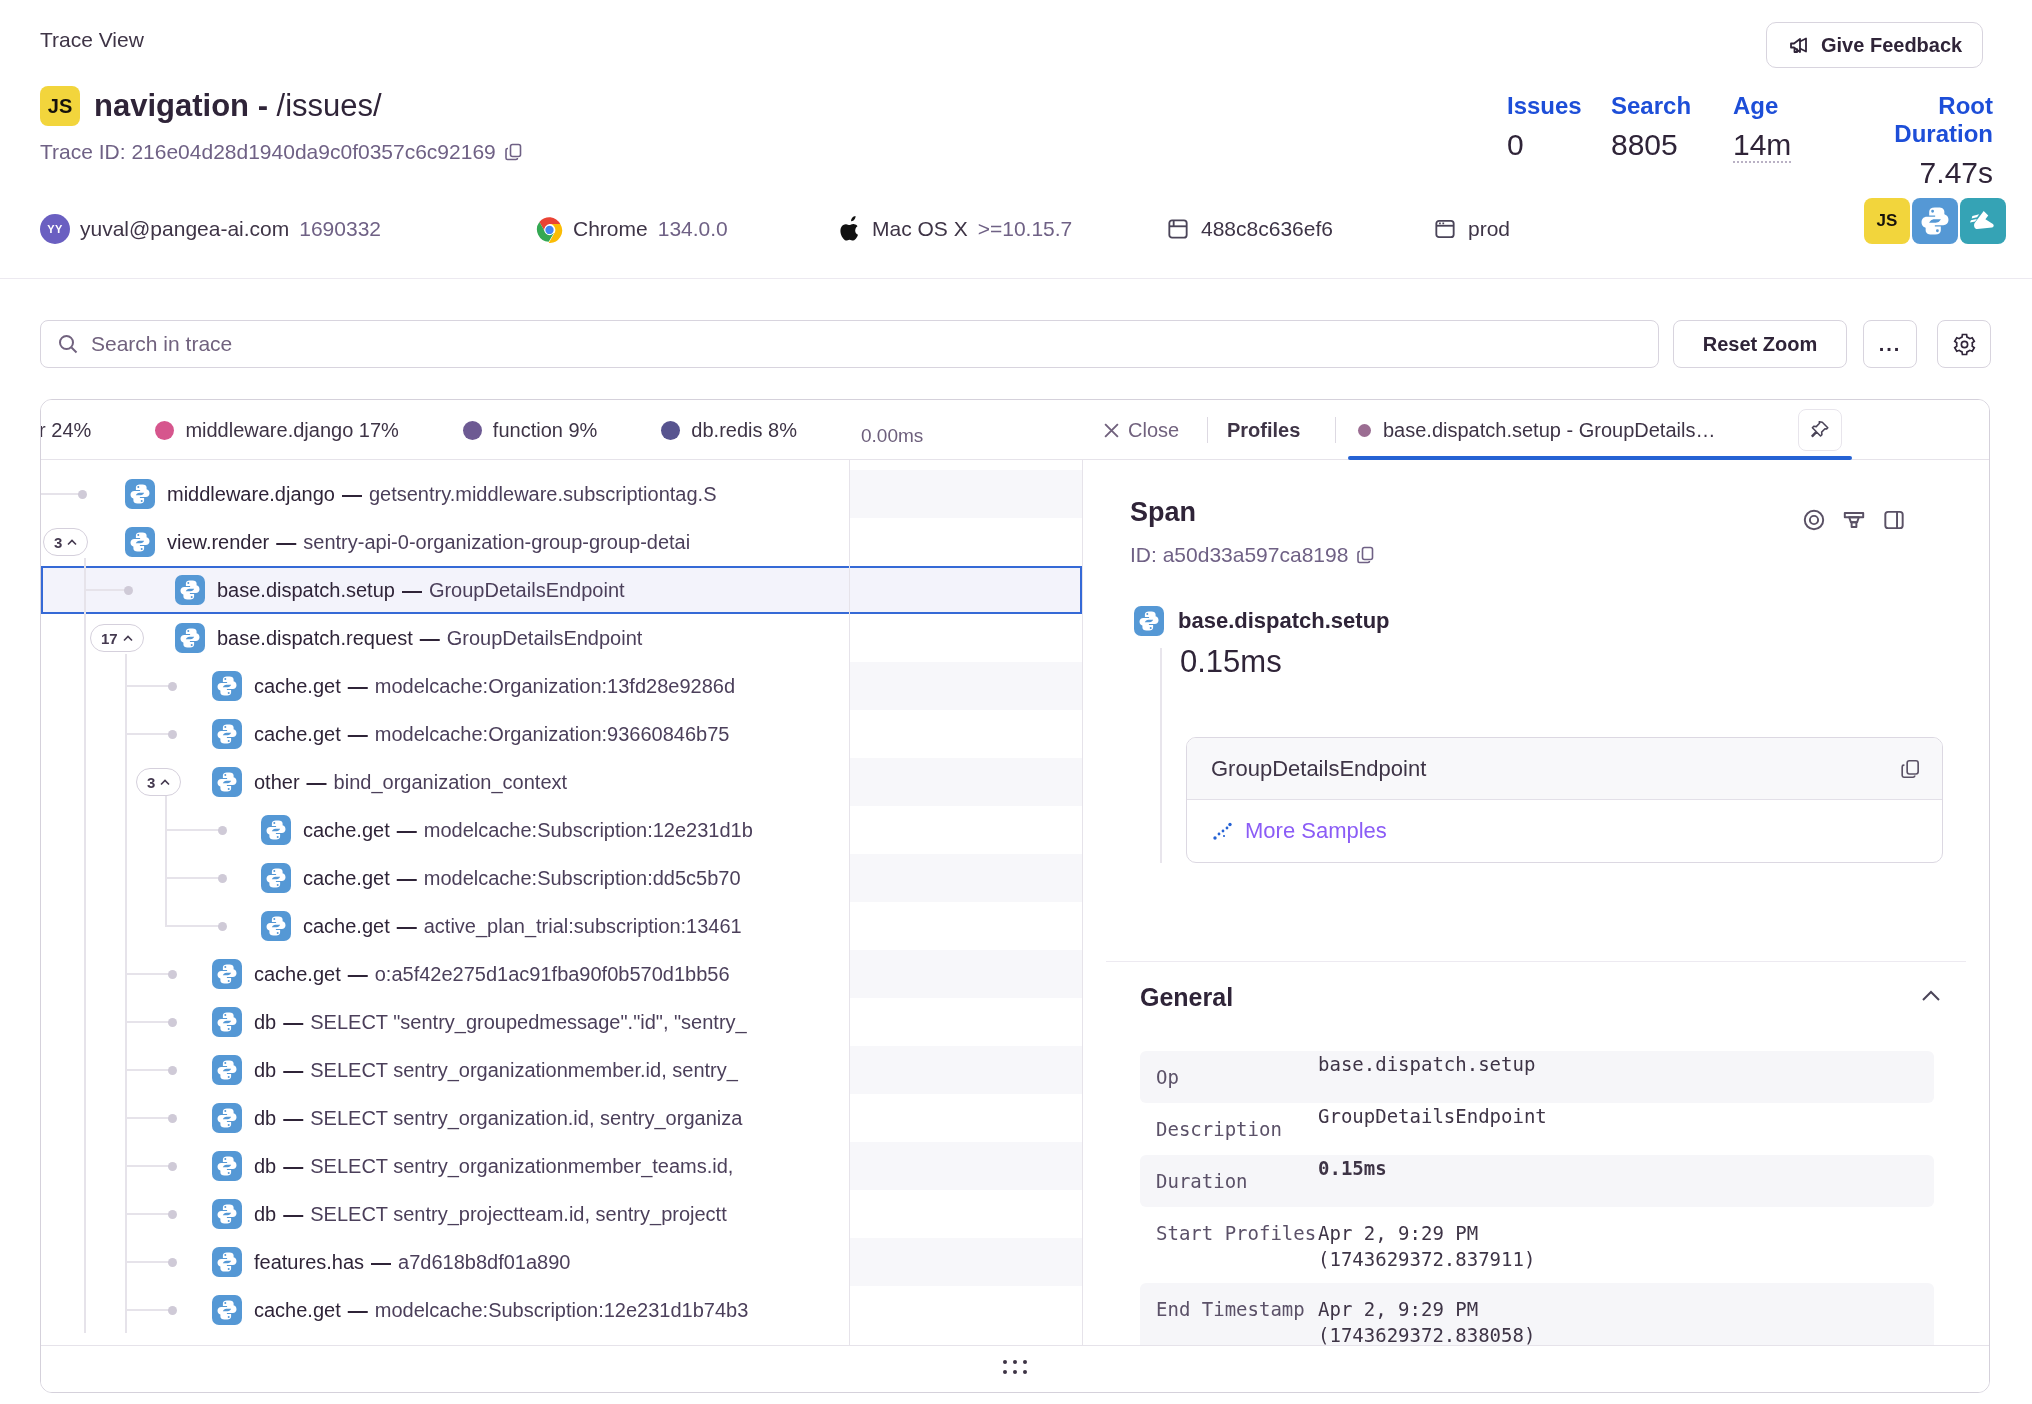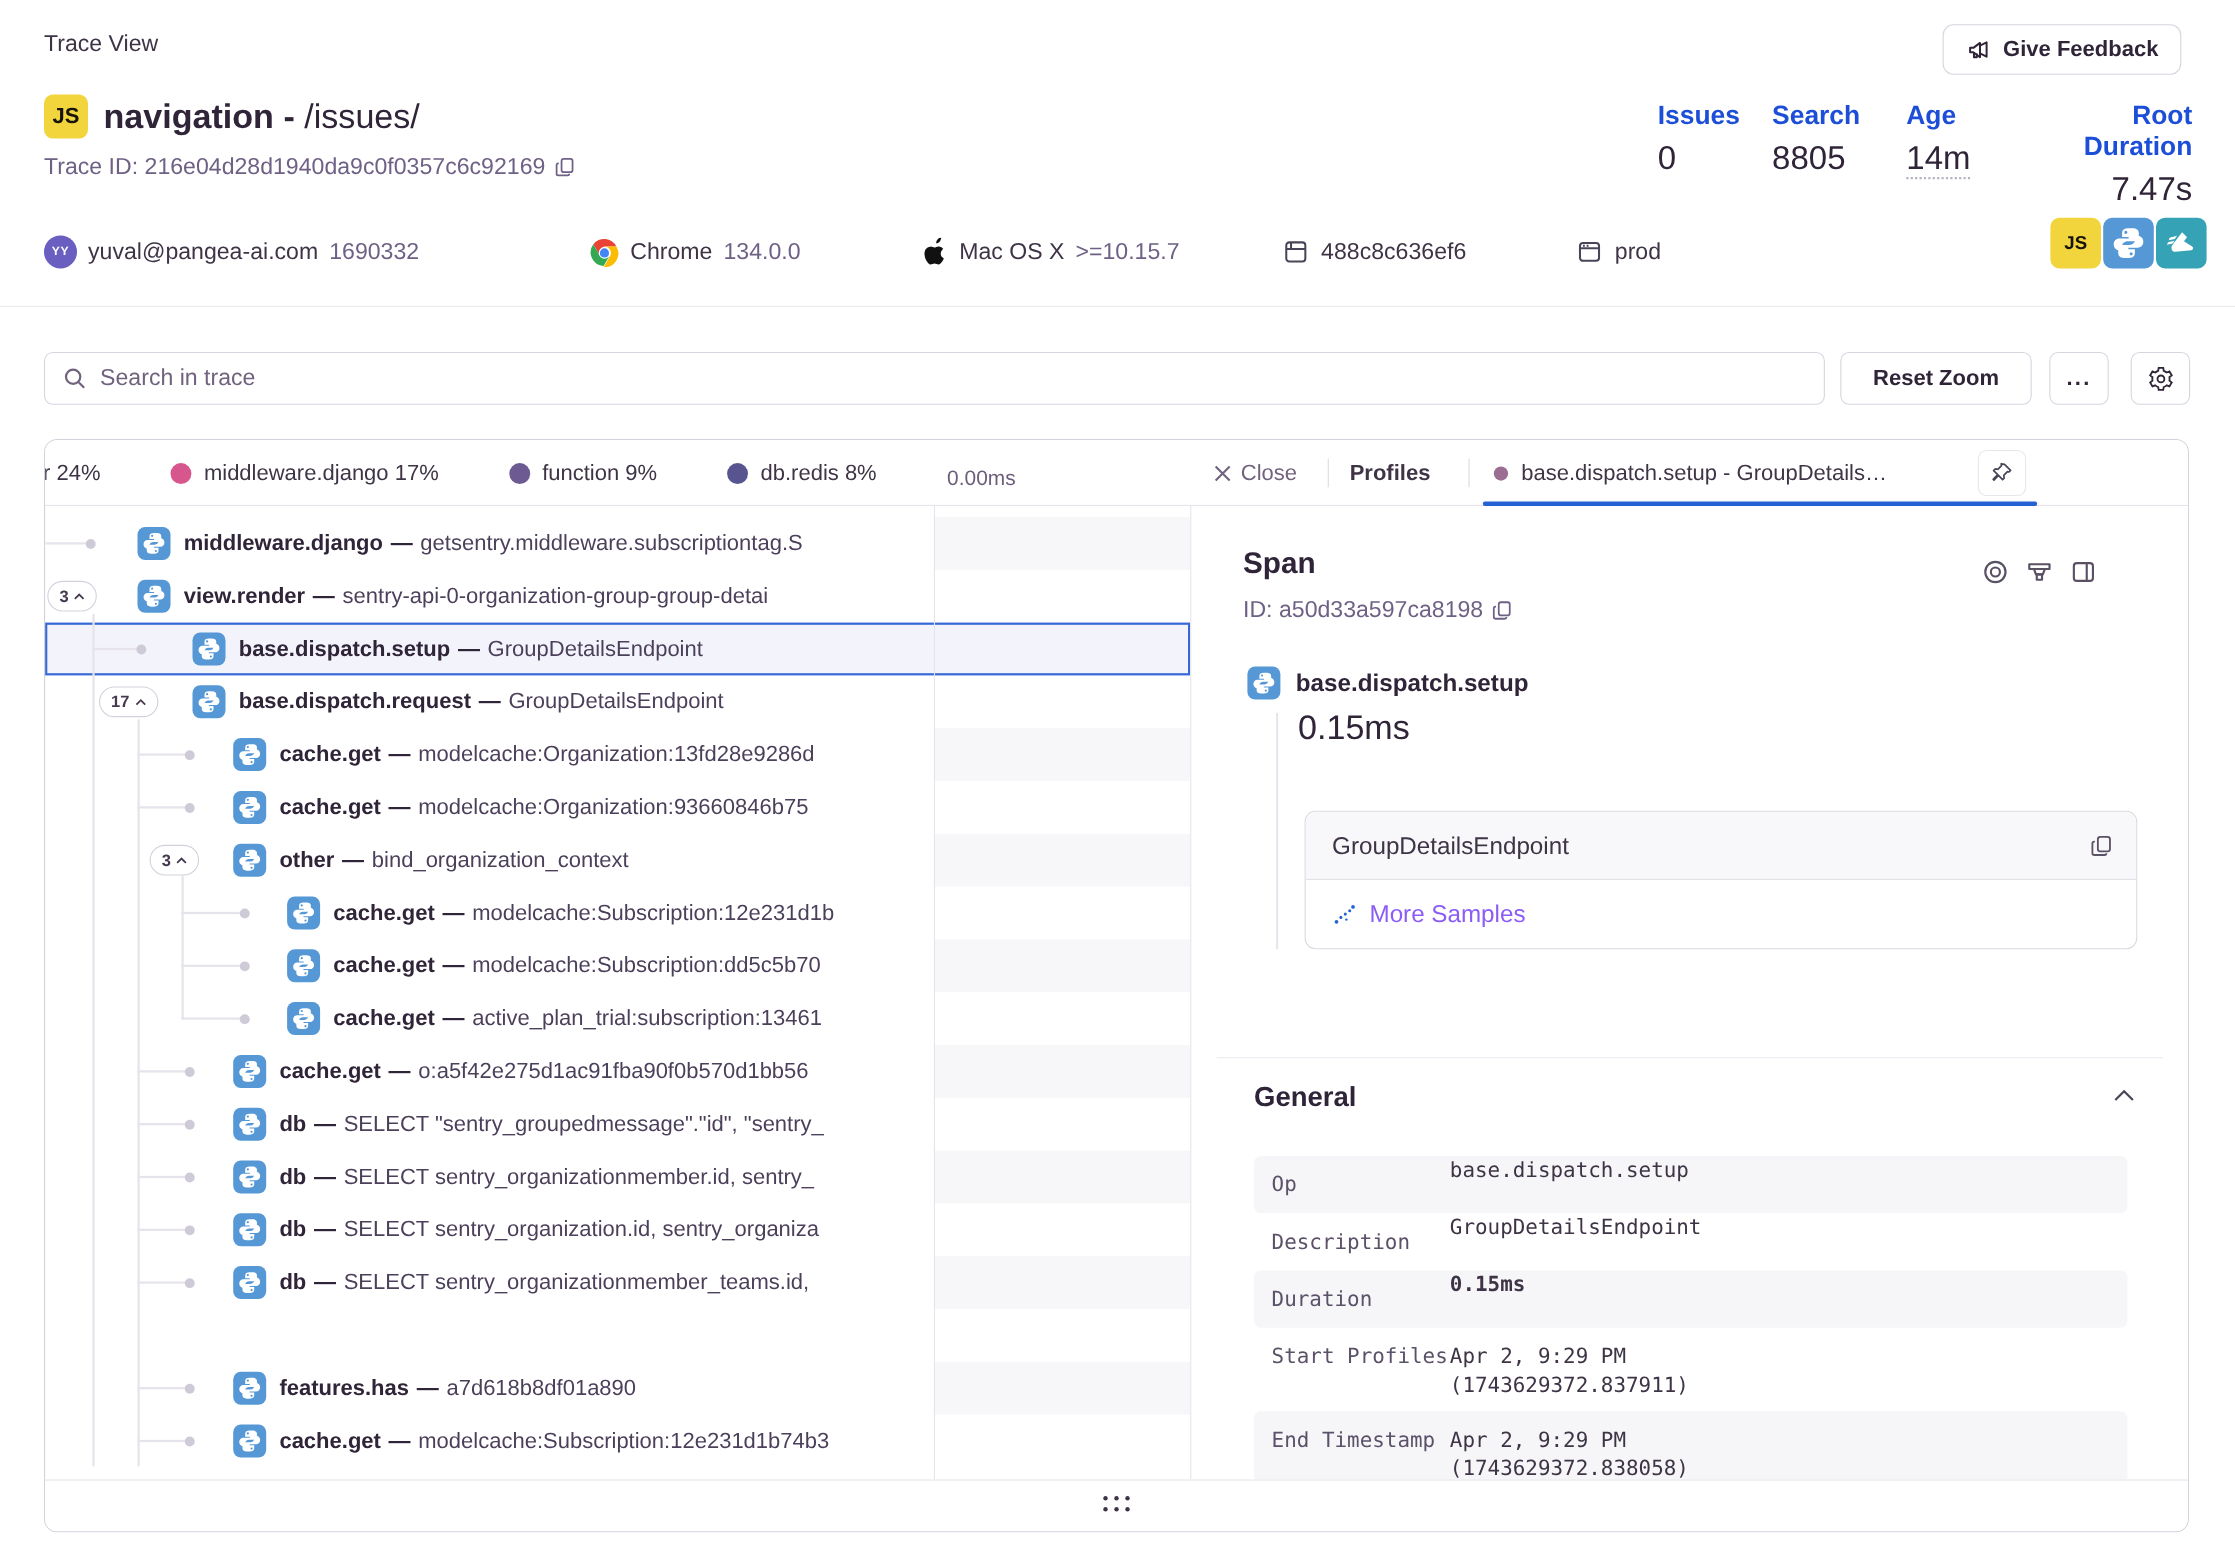--- a/index.html
+++ b/index.html
@@ -74,21 +74,21 @@
   .vguide { position:absolute; width:2px; background:#e6e3ea; z-index:2; }
   #tree-rows { position:absolute; left:0; top:0; width:808px; height:945px; z-index:3; }
   .trow { position:absolute; left:0; width:808px; height:48px; overflow:hidden; white-space:nowrap; }
   .c-line { position:absolute; top:23px; height:2px; background:#e6e3ea; }
   .c-dot { position:absolute; top:20px; width:9px; height:9px; border-radius:50%; background:#cfcad7; }
   .pill { position:absolute; top:10px; height:28px; border:1px solid #d5d0dc; border-radius:15px; background:#fff;
       display:flex; align-items:center; gap:5px; padding:0 10px; font-size:15px; font-weight:600; color:#44394f; z-index:2; }
   .py-tile { position:absolute; top:9px; width:30px; height:30px; border-radius:7px; background:#5598d5;
       display:flex; align-items:center; justify-content:center; }
   .rtext { position:absolute; top:0; line-height:48px; font-size:20px; }
-  .rtext .op { font-weight:700; color:#2f2438; }
+  .rtext .op { font-weight:400; color:#2f2438; }
   .rtext .dash { font-weight:700; color:#2f2438; margin:0 7px; }
   .rtext .desc { color:#4b3f5a; }
 
   
   #footer { position:absolute; left:0; top:945px; width:1948px; height:47px; border-top:1px solid #e6e3ea; background:#fff; z-index:7; }
   #drag-handle { position:absolute; left:50%; top:14px; transform:translateX(-50%); display:grid;
       grid-template-columns:repeat(3,4px); grid-template-rows:repeat(2,4px); gap:6px; }
   #drag-handle i { width:4px; height:4px; border-radius:50%; background:#3e3446; }
 
   
@@ -460,20 +460,32 @@
     <div class="c-dot" style="left: 127px;"></div>
 
     <div class="py-tile" style="left: 171px;">
       <svg width="24" height="24" viewBox="0 0 24 24">
         <path fill="#fff" d="M11.9 2.5c-2.5 0-4 1-4 3v2.6h4.2v.9H6.2c-2.1 0-3.7 1.5-3.7 3.8s1.6 3.9 3.7 3.9h1.6v-2.4c0-2 1.7-3.5 3.7-3.5h4.1c1.7 0 3-1.3 3-3V5.5c0-2-1.6-3-4.1-3h-2.6zm-1.6 1.6a1 1 0 1 1 0 2 1 1 0 0 1 0-2z"></path>
         <path fill="#fff" d="M12.1 21.5c2.5 0 4-1 4-3v-2.6h-4.2V15h5.9c2.1 0 3.7-1.5 3.7-3.8s-1.6-3.9-3.7-3.9h-1.6v2.4c0 2-1.7 3.5-3.7 3.5H8.4c-1.7 0-3 1.3-3 3v2.3c0 2 1.6 3 4.1 3h2.6zm1.6-1.6a1 1 0 1 1 0-2 1 1 0 0 1 0 2z"></path>
       </svg>
     </div>
     <div class="rtext" style="left: 213px;"><span class="op">db</span><span class="dash">—</span><span class="desc">SELECT sentry_organizationmember_teams.id,</span></div>
   </div>
+      <div class="trow" style="top: 790px;">
+    <div class="c-line" style="left: 84px; width: 47px;"></div>
+    <div class="c-dot" style="left: 127px;"></div>
+
+    <div class="py-tile" style="left: 171px;">
+      <svg width="24" height="24" viewBox="0 0 24 24">
+        <path fill="#fff" d="M11.9 2.5c-2.5 0-4 1-4 3v2.6h4.2v.9H6.2c-2.1 0-3.7 1.5-3.7 3.8s1.6 3.9 3.7 3.9h1.6v-2.4c0-2 1.7-3.5 3.7-3.5h4.1c1.7 0 3-1.3 3-3V5.5c0-2-1.6-3-4.1-3h-2.6zm-1.6 1.6a1 1 0 1 1 0 2 1 1 0 0 1 0-2z"></path>
+        <path fill="#fff" d="M12.1 21.5c2.5 0 4-1 4-3v-2.6h-4.2V15h5.9c2.1 0 3.7-1.5 3.7-3.8s-1.6-3.9-3.7-3.9h-1.6v2.4c0 2-1.7 3.5-3.7 3.5H8.4c-1.7 0-3 1.3-3 3v2.3c0 2 1.6 3 4.1 3h2.6zm1.6-1.6a1 1 0 1 1 0-2 1 1 0 0 1 0 2z"></path>
+      </svg>
+    </div>
+    <div class="rtext" style="left: 213px;"><span class="op">db</span><span class="dash">—</span><span class="desc">SELECT sentry_projectteam.id, sentry_projectt</span></div>
+  </div>
       <div class="trow" style="top: 838px;">
     <div class="c-line" style="left: 84px; width: 47px;"></div>
     <div class="c-dot" style="left: 127px;"></div>
 
     <div class="py-tile" style="left: 171px;">
       <svg width="24" height="24" viewBox="0 0 24 24">
         <path fill="#fff" d="M11.9 2.5c-2.5 0-4 1-4 3v2.6h4.2v.9H6.2c-2.1 0-3.7 1.5-3.7 3.8s1.6 3.9 3.7 3.9h1.6v-2.4c0-2 1.7-3.5 3.7-3.5h4.1c1.7 0 3-1.3 3-3V5.5c0-2-1.6-3-4.1-3h-2.6zm-1.6 1.6a1 1 0 1 1 0 2 1 1 0 0 1 0-2z"></path>
         <path fill="#fff" d="M12.1 21.5c2.5 0 4-1 4-3v-2.6h-4.2V15h5.9c2.1 0 3.7-1.5 3.7-3.8s-1.6-3.9-3.7-3.9h-1.6v2.4c0 2-1.7 3.5-3.7 3.5H8.4c-1.7 0-3 1.3-3 3v2.3c0 2 1.6 3 4.1 3h2.6zm1.6-1.6a1 1 0 1 1 0-2 1 1 0 0 1 0 2z"></path>
       </svg>
     </div>

